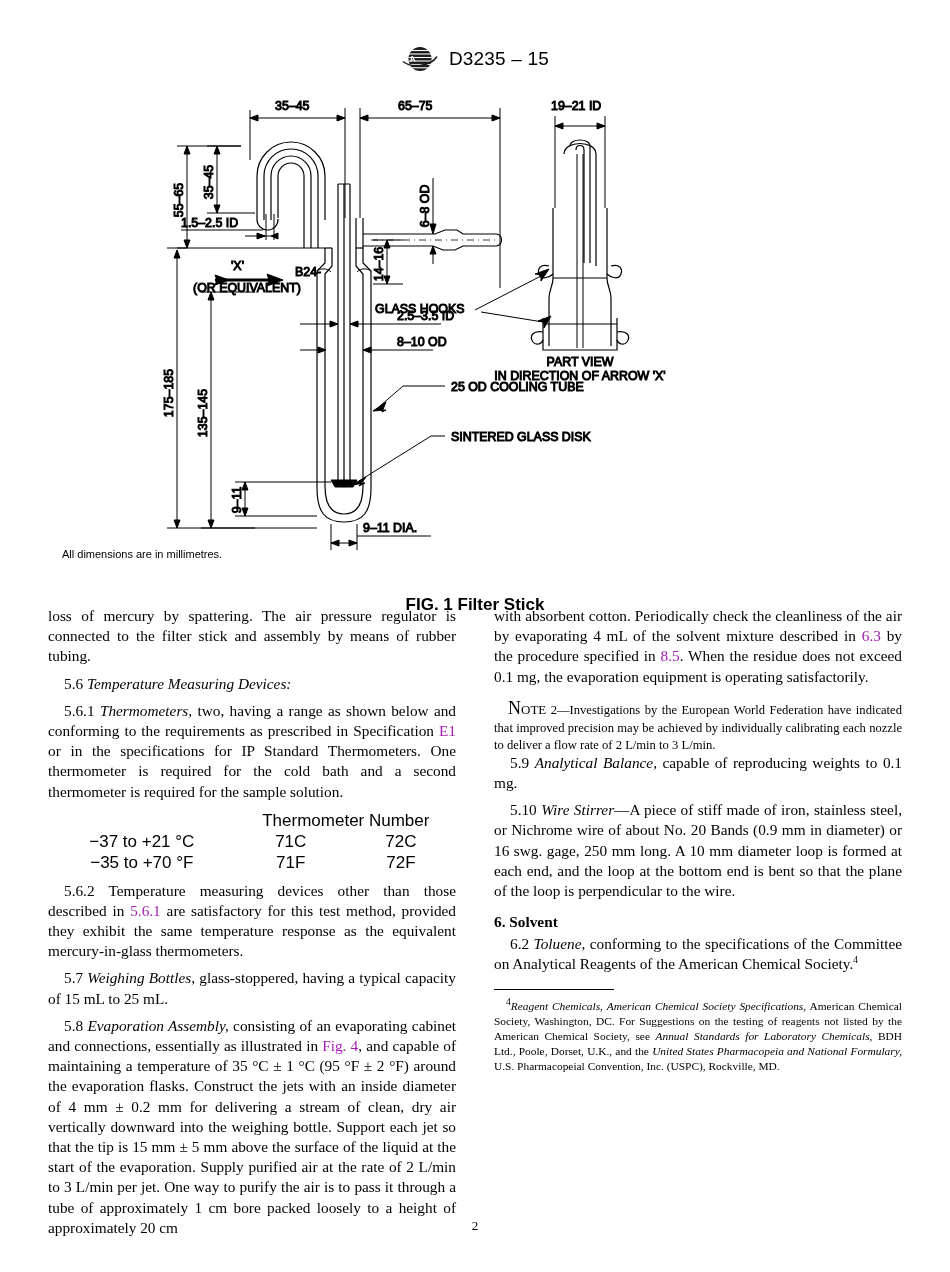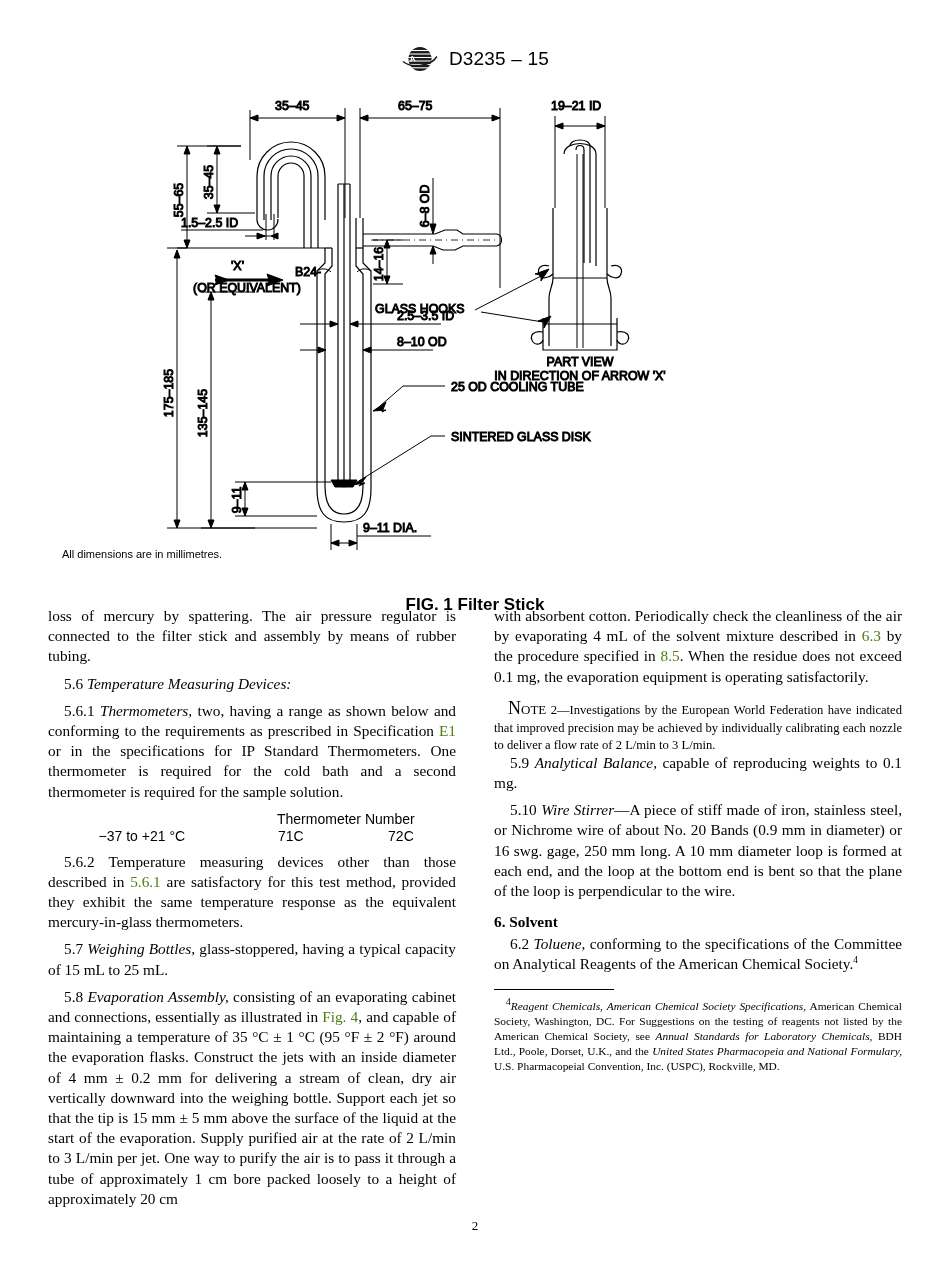--- a/index.html
+++ b/index.html
@@ -81,21 +81,21 @@
     margin: 0 0 0 0;
     font-size: 15.3px;
     line-height: 1.32;
     text-align: justify;
     text-justify: inter-word;
     hyphens: none;
   }
   p.body + p.body { margin-top: 7px; }
   .indent { text-indent: 16px; }
   .ital { font-style: italic; }
-  .lnk { color: #4d7c0f; }
+  .lnk { color: #a21caf; }
   .sec-head {
     font-size: 15.3px;
     font-weight: bold;
     margin: 12px 0 3px 0;
   }
   .note {
     font-size: 12.6px;
     line-height: 1.3;
     text-align: justify;
     margin: 10px 0 0 0;
@@ -105,21 +105,21 @@
     font-variant: small-caps;
     font-size: 18px;
   }
   sup { font-size: 9.5px; vertical-align: super; }
 
   
   .therm-table {
     width: 100%;
     border-collapse: collapse;
     font-family: "Liberation Sans", sans-serif;
-    font-size: 14px;
+    font-size: 17px;
     margin: 9px 0 7px 0;
   }
   .therm-table td, .therm-table th {
     padding: 0.5px 0;
     font-weight: normal;
     text-align: center;
   }
   .therm-table .spanhead { text-align: center; }
   .therm-table col.c1 { width: 46%; }
   .therm-table col.c2 { width: 27%; }
@@ -397,20 +397,25 @@
       <tbody>
           <tr>
         <td></td>
         <td class="spanhead" colspan="2">Thermometer Number</td>
       </tr>
       <tr>
         <td>−37 to +21 °C</td>
         <td>71C</td>
         <td>72C</td>
       </tr>
+      <tr>
+        <td>−35 to +70 °F</td>
+        <td>71F</td>
+        <td>72F</td>
+      </tr>
     </tbody>
       </table>
 
     <p class="body indent"><span>5.6.2</span><span> Temperature measuring devices other than those described in </span><a class="lnk">5.6.1</a><span> are satisfactory for this test method, provided they exhibit the same temperature response as the equivalent mercury-in-glass thermometers.</span></p>
 
     <p class="body indent"><span>5.7</span> <span class="ital">Weighing Bottles,</span><span> glass-stoppered, having a typical capacity of 15 mL to 25 mL.</span></p>
 
     <p class="body indent"><span>5.8</span> <span class="ital">Evaporation Assembly,</span><span> consisting of an evaporating cabinet and connections, essentially as illustrated in </span><a class="lnk">Fig. 4</a><span>, and capable of maintaining a temperature of 35 °C ± 1 °C (95 °F ± 2 °F) around the evaporation flasks. Construct the jets with an inside diameter of 4 mm ± 0.2 mm for delivering a stream of clean, dry air vertically downward into the weighing bottle. Support each jet so that the tip is 15 mm ± 5 mm above the surface of the liquid at the start of the evaporation. Supply purified air at the rate of 2 L/min to 3 L/min per jet. One way to purify the air is to pass it through a tube of approximately 1 cm bore packed loosely to a height of approximately 20 cm</span></p>
   </div>
 

